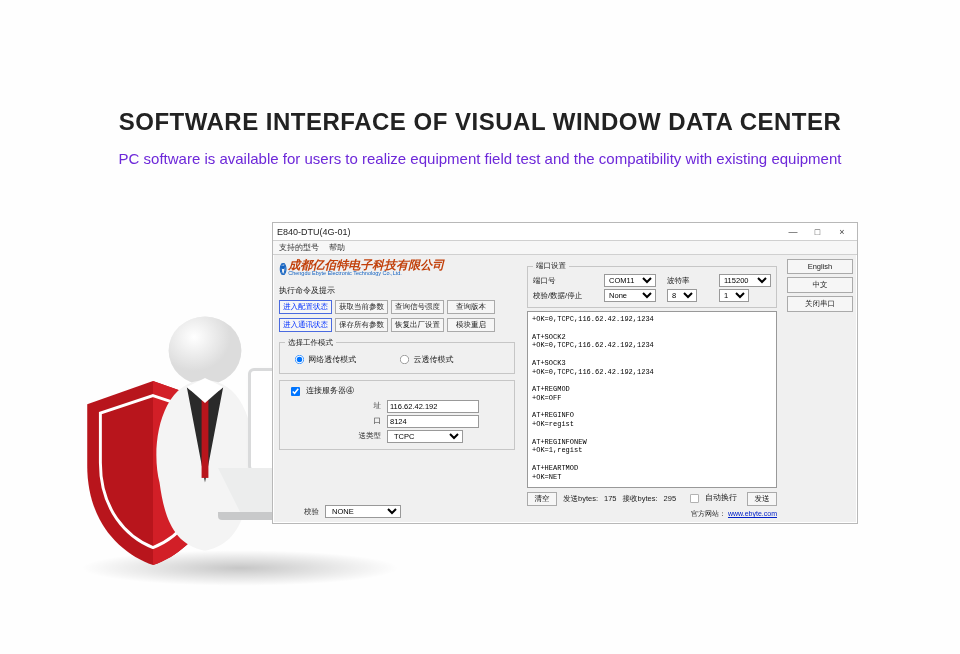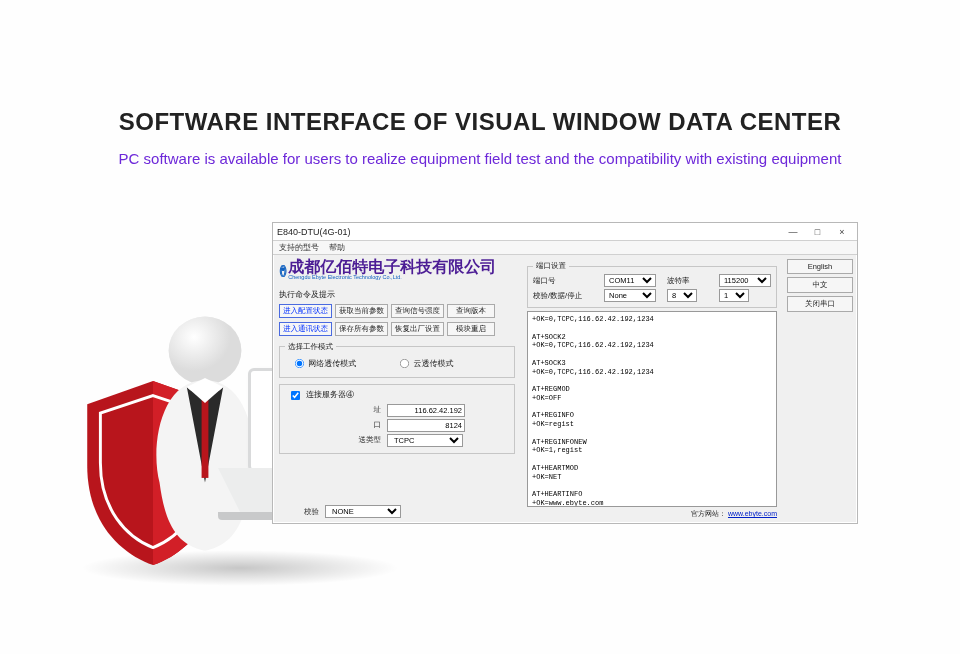--- a/index.html
+++ b/index.html
@@ -107,42 +107,42 @@
   }
   .leftcol { width: 248px; padding:4px 6px; display:flex; flex-direction:column; gap:4px;}
   .midcol  { flex:1; padding:4px 6px; display:flex; flex-direction:column;}
   .rightcol{ width: 74px; padding:4px 4px; display:flex; flex-direction:column; gap:3px;}
 
   .logo-row { display:flex; align-items:center; gap:4px; margin-bottom:2px;}
   .logo-mark{
     font-size:12px; color:#1060c0; letter-spacing:-3px;
   }
   .logo-texts { display:flex; flex-direction:column; line-height:1;}
-  .logo-cn { font-size:16px; font-weight:800; color:#4c1d95;}
+  .logo-cn { font-size:12px; font-weight:800; font-style:italic; color:#c2410c;}
   .logo-en { font-size:5.5px; color:#1060c0;}
 
   .grouplabel { font-size:8px; color:#222; margin-top:2px;}
   .btnrow { display:flex; gap:3px; flex-wrap:wrap;}
   .wbtn {
     background:#f6f6f6; border:1px solid #aaa; padding:1px 3px;
     font-size:7.5px; min-width:48px; text-align:center; cursor:pointer;
   }
   .wbtn.primary { color:#0030ff; border-color:#4a6adf;}
   .radios { display:flex; gap:42px; padding:2px 8px; font-size:8px;}
   .radios input{ transform:scale(.7); vertical-align:middle;}
   .cbx {font-size:8px; display:flex; align-items:flex-start; gap:4px; padding:1px 4px;}
   .cbx input{transform:scale(.7);}
   .formrow { display:flex; gap:6px; align-items:center; padding:1px 0;}
   .formrow label{ width:40px; text-align:right; font-size:7.5px; color:#333;}
   .formrow input, .formrow select{
     font-size:7.5px; padding:0 2px; height:13px;
     border:1px solid #999; background:#fff; width:76px;
   }
   .formrow.indent { padding-left:56px; }
-  .formrow .txt { width:78px; border:1px solid #999; height:13px; background:#fff; padding:0 2px; font-size:7.5px;text-align:right;}
+  .formrow .txt { width:92px; border:1px solid #999; height:13px; background:#fff; padding:0 2px; font-size:7.5px;}
 
   .portbox { border-bottom:1px solid #ccc; padding-bottom:4px; margin-bottom:3px;}
   .portgrid { display:grid; grid-template-columns: auto 52px auto 52px; gap:2px 11px; align-items:center; font-size:7.5px;}
   .portgrid select{ font-size:7.5px; height:13px; border:1px solid #999; background:#fff;}
   .termout {
     flex:1; background:#fff; border:1px solid #999; padding:3px 4px;
     font-family: "Courier New", monospace; font-size:7px; line-height:1.25;
     white-space:pre; overflow:hidden; color:#000;
   }
   .termfooter{
@@ -308,20 +308,32 @@
 
 AT+HEARTINFONEW
 +OK=0,www.ebyte.com
 
 AT+HEARTM
 +OK=0
 
 AT+SHORTM
 +OK=0</div>
 
+      <div class="termfooter">
+        <span class="wbtn">清空</span>
+        <span>发送bytes:</span>
+        <span>175</span>
+        <span>接收bytes:</span>
+        <span>295</span>
+        <label class="cbx" style="margin-left:auto">
+          <input type="checkbox" style="">
+            <span>自动换行</span>
+        </label>
+        <span class="wbtn">发送</span>
+      </div>
       <div class="official">
         <span>官方网站：</span>
         <a>www.ebyte.com</a>
       </div>
     </div>
 
     <div class="rightcol">
       <span class="wbtn">English</span>
       <span class="wbtn">中文</span>
       <span class="wbtn">关闭串口</span>

